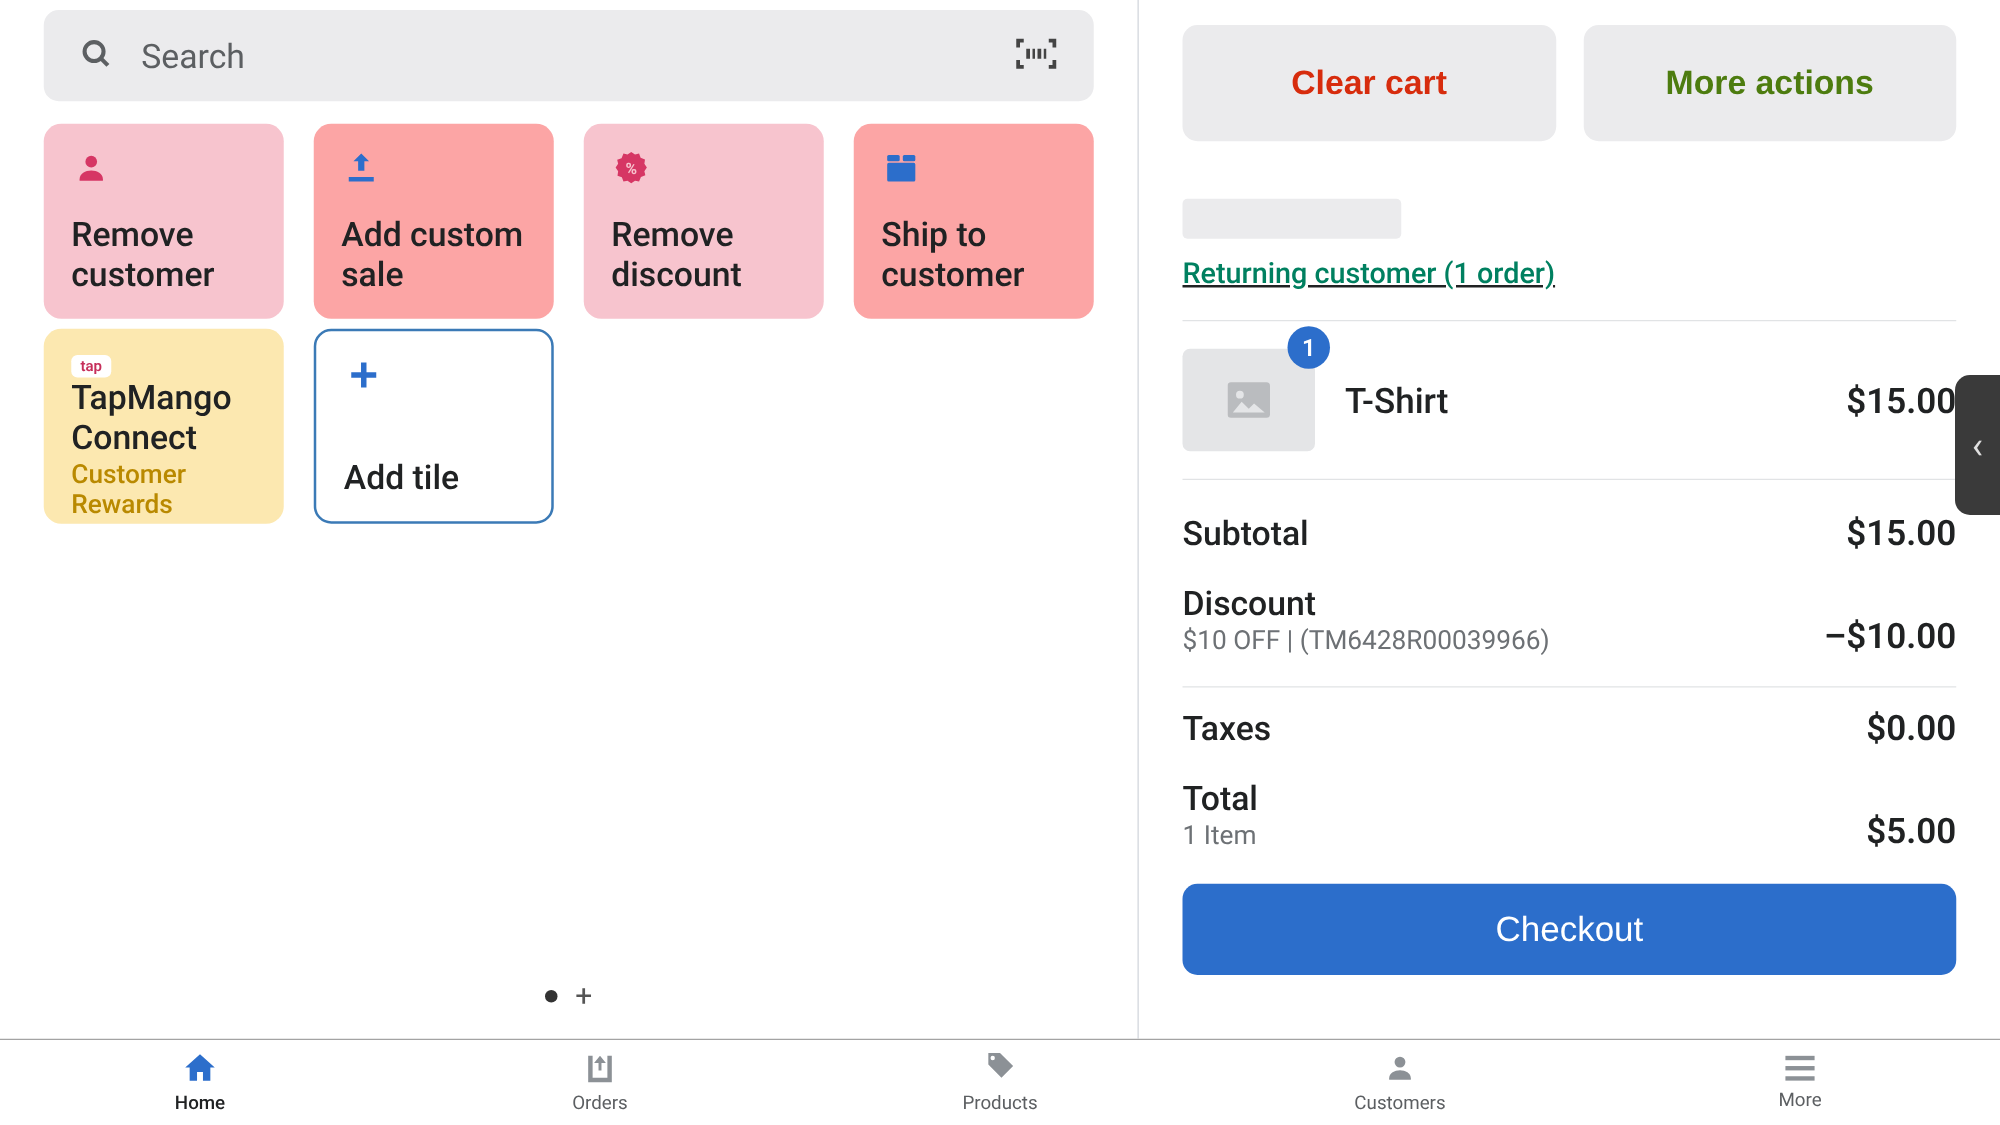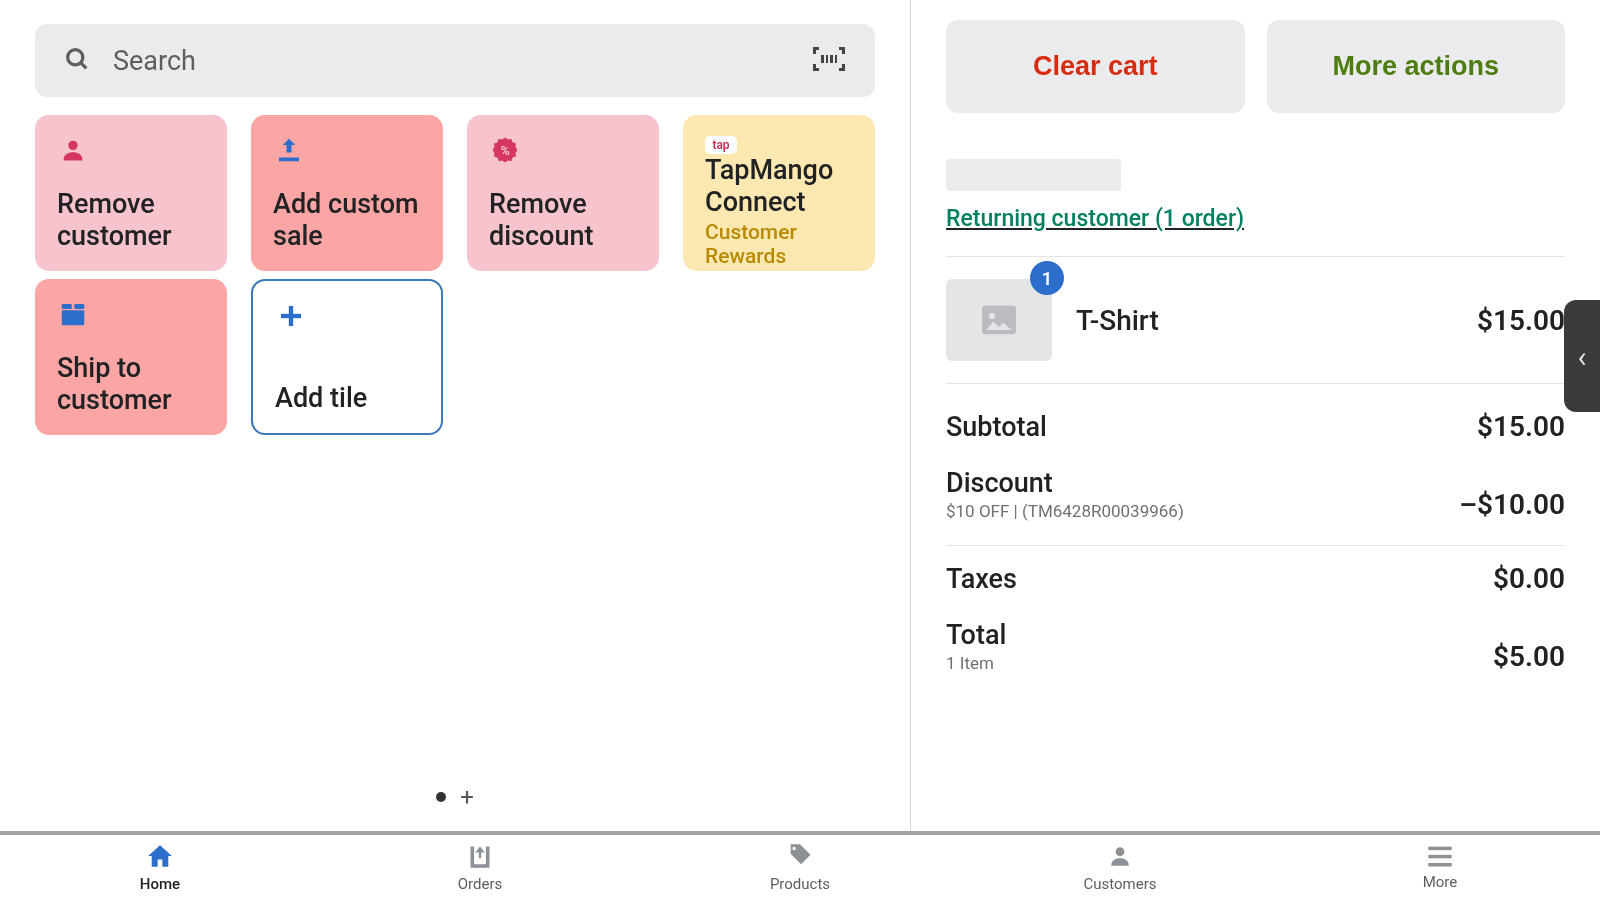--- a/index.html
+++ b/index.html
@@ -1,19 +1,19 @@
 <!DOCTYPE html>
 <html><head>
 <meta charset="utf-8">
 <style>
 * { box-sizing: border-box; margin: 0; padding: 0; }
 body { font-family: -apple-system, BlinkMacSystemFont, 'Segoe UI', Roboto, Helvetica, Arial, sans-serif; background: #fff; width: 1600px; height: 900px; overflow: hidden; position: relative; color: #202223; }
 
 .main { display: flex; height: 831px; }
-.left-panel { width: 910px; padding: 24px 35px 0 35px; display: flex; flex-direction: column; }
+.left-panel { width: 910px; padding: 8px 35px 0 35px; display: flex; flex-direction: column; }
 .divider-v { width: 1px; background: #d1d5db; }
 .right-panel { flex: 1; padding: 20px 0 0 35px; display: flex; flex-direction: column; position: relative; }
 
 
 .search-bar { background: #ebebed; border-radius: 12px; height: 73px; display: flex; align-items: center; padding: 0 28px; margin-bottom: 18px; }
 .search-icon { color: #5c5f62; margin-right: 22px; }
 .search-placeholder { color: #5c5f62; font-size: 27px; flex: 1; }
 .barcode-icon { color: #444; }
 
 
@@ -50,31 +50,31 @@
 .cart-row { display:flex; align-items:center; padding:22px 0;}
 .item-thumb-wrap { position:relative; margin-right:24px;}
 .item-thumb { width:106px; height:82px; background:#e4e5e7; border-radius:6px; display:flex; align-items:center; justify-content:center;}
 .item-badge { position:absolute; top:-18px; right:-12px; width:34px; height:34px; background:#2c6ecb; border-radius:50%; display:flex; align-items:center; justify-content:center; color:#fff; font-size:19px; font-weight:600;}
 .item-name { font-size:28px; font-weight:500; flex:1;}
 .item-price { font-size:28px; font-weight:600;}
 
 .totals { margin-right:35px; margin-top:14px;}
 .total-row { display:flex; justify-content:space-between; align-items:flex-end; padding:12px 0;}
 .total-label { font-size:27px; font-weight:500;}
-.total-sub { font-size:17px; color:#6d7175; margin-top:2px;}
+.total-sub { font-size:21px; color:#6d7175; margin-top:2px;}
 .total-val { font-size:28px; font-weight:600;}
 .sep { border-top:1px solid #e1e3e5; margin:12px 0 4px 0;}
 
 .checkout-btn { margin:14px 35px 0 0; background:#2c6ecb; color:#fff; border:none; border-radius:12px; height:73px; font-size:28px; font-weight:500; cursor:pointer; width:calc(100% - 35px);}
 
 
 .side-tab { position:absolute; right:0; top:300px; width:36px; height:112px; background:#3a3a3a; border-radius:12px 0 0 12px; display:flex; align-items:center; justify-content:center; color:#e0e0e0; font-size:30px;}
 
 
-.bottom-nav { position:absolute; bottom:0; left:0; right:0; height:69px; border-top:4px solid #a3a3a3; background:#fff; display:flex;}
+.bottom-nav { position:absolute; bottom:0; left:0; right:0; height:69px; border-top:1px solid #a3a3a3; background:#fff; display:flex;}
 .nav-item { flex:1; display:flex; flex-direction:column; align-items:center; justify-content:center; gap:2px; cursor:pointer;}
 .nav-icon { color:#8c9196; }
 .nav-item.active .nav-icon { color:#2c6ecb; }
 .nav-label { font-size:15px; color:#5c5f62; }
 .nav-item.active .nav-label { color:#202223; font-weight:500;}
 </style>
 </head>
 <body>
 
 <div class="main">
@@ -117,37 +117,37 @@
       <div class="tile tile-pink">
         <div class="tile-icon pink">
           <svg width="30" height="30" viewBox="0 0 24 24" fill="currentColor">
               <path d="M12 2l2.4 1.6L17 3l1 2.8 2.8 1L20.4 9.6 22 12l-1.6 2.4.6 2.6-2.8 1L17 21l-2.6-.6L12 22l-2.4-1.6L7 21l-1-2.8-2.8-1L3.6 14.4 2 12l1.6-2.4L3 7l2.8-1L7 3l2.6.6L12 2z"></path>
               <text x="12" y="16" font-size="10" fill="#f7c4ce" text-anchor="middle" font-weight="bold">%</text>
             </svg>
         </div>
         <div class="tile-label">Remove discount</div>
       </div>
 
-      <div class="tile tile-yellow">
-        <div><span class="tile-chip">tap</span></div>
-        <div>
-          <div class="tile-label">TapMango Connect</div>
-          <div class="tile-sub">Customer Rewards</div>
-        </div>
-      </div>
-
       <div class="tile tile-blue">
         <div class="tile-icon blue">
           <svg width="30" height="30" viewBox="0 0 24 24" fill="currentColor">
               <rect x="3" y="9" width="18" height="12" rx="1"></rect>
               <rect x="3" y="4" width="8" height="4" rx="1"></rect>
               <rect x="13" y="4" width="8" height="4" rx="1"></rect>
             </svg>
         </div>
         <div class="tile-label">Ship to customer</div>
+      </div>
+
+      <div class="tile tile-yellow">
+        <div><span class="tile-chip">tap</span></div>
+        <div>
+          <div class="tile-label">TapMango Connect</div>
+          <div class="tile-sub">Customer Rewards</div>
+        </div>
       </div>
 
       <div class="tile tile-outline">
         <div class="tile-icon outline">
           <svg width="30" height="30" viewBox="0 0 24 24" fill="none" stroke="currentColor" stroke-width="3.5">
               <line x1="12" y1="4" x2="12" y2="20"></line>
               <line x1="4" y1="12" x2="20" y2="12"></line>
             </svg>
         </div>
         <div class="tile-label">Add tile</div>
@@ -209,20 +209,21 @@
       </div>
       <div class="total-row">
         <div>
           <div class="total-label">Total</div>
           <div class="total-sub">1 Item</div>
         </div>
         <div class="total-val">$5.00</div>
       </div>
     </div>
 
+    <button class="checkout-btn">Checkout</button>
 
     <div class="side-tab">
       <span>‹</span>
     </div>
   </div>
 </div>
 
 <div class="bottom-nav">
   <div class="nav-item active">
     <span class="nav-icon">

